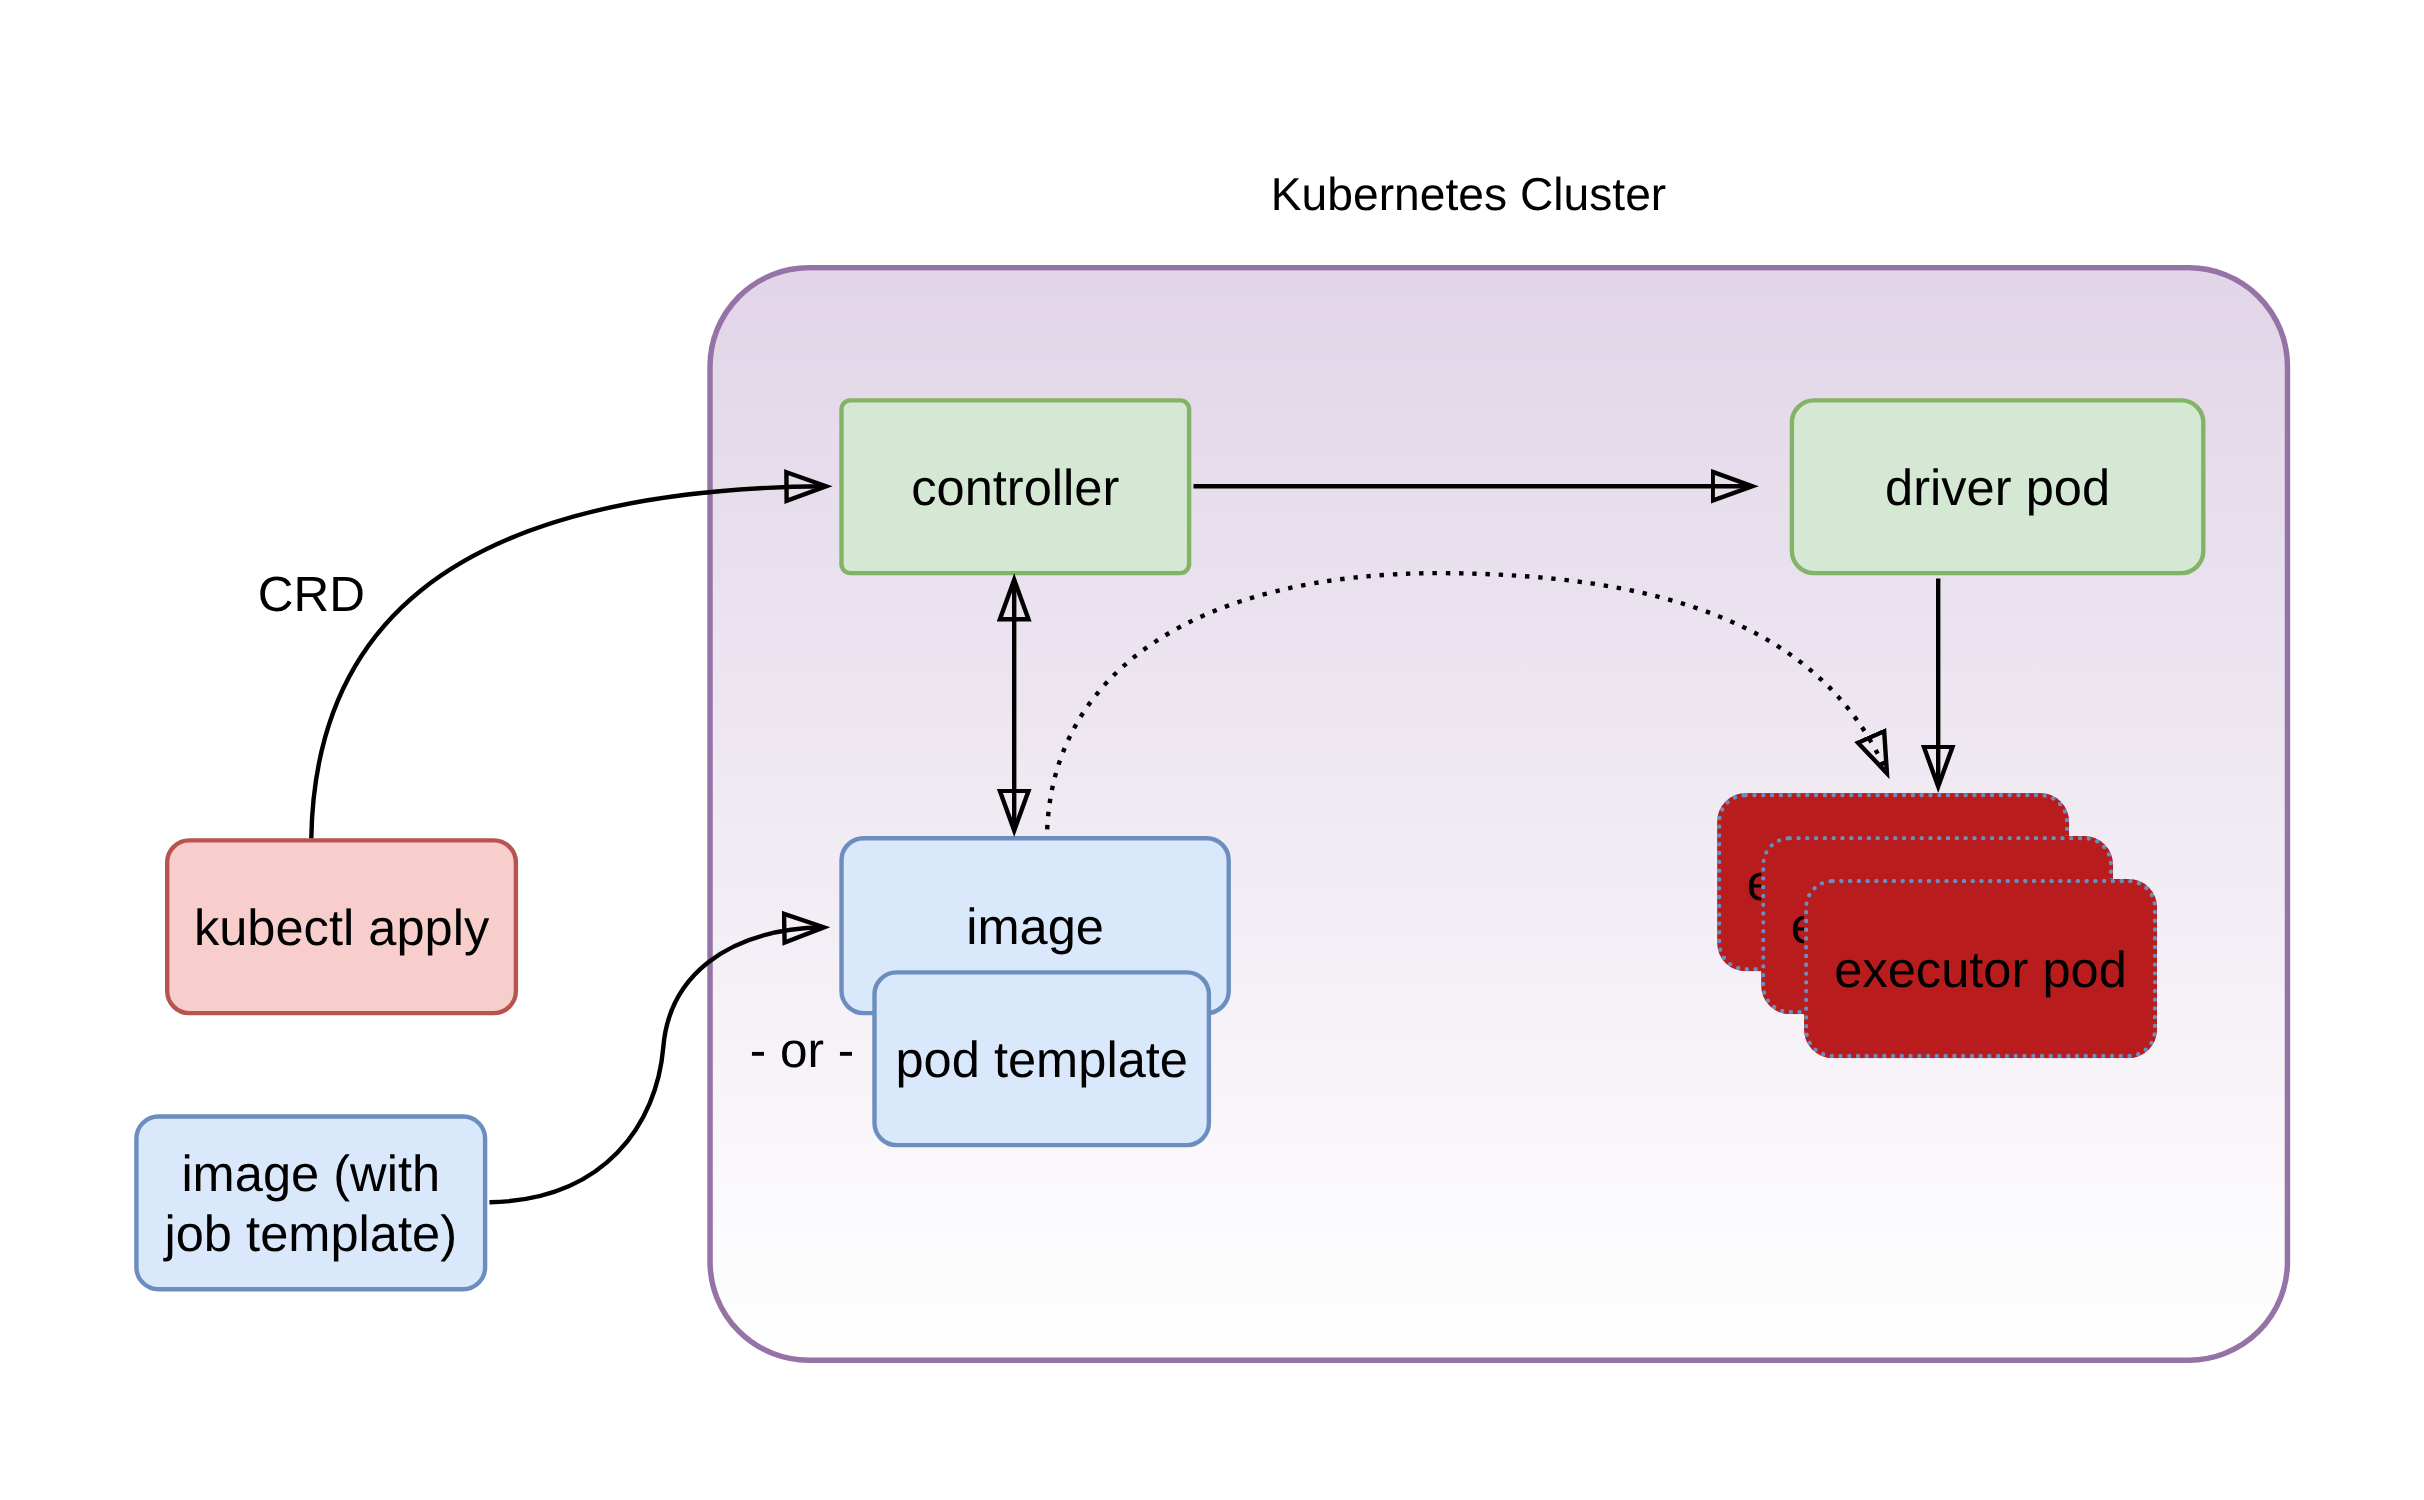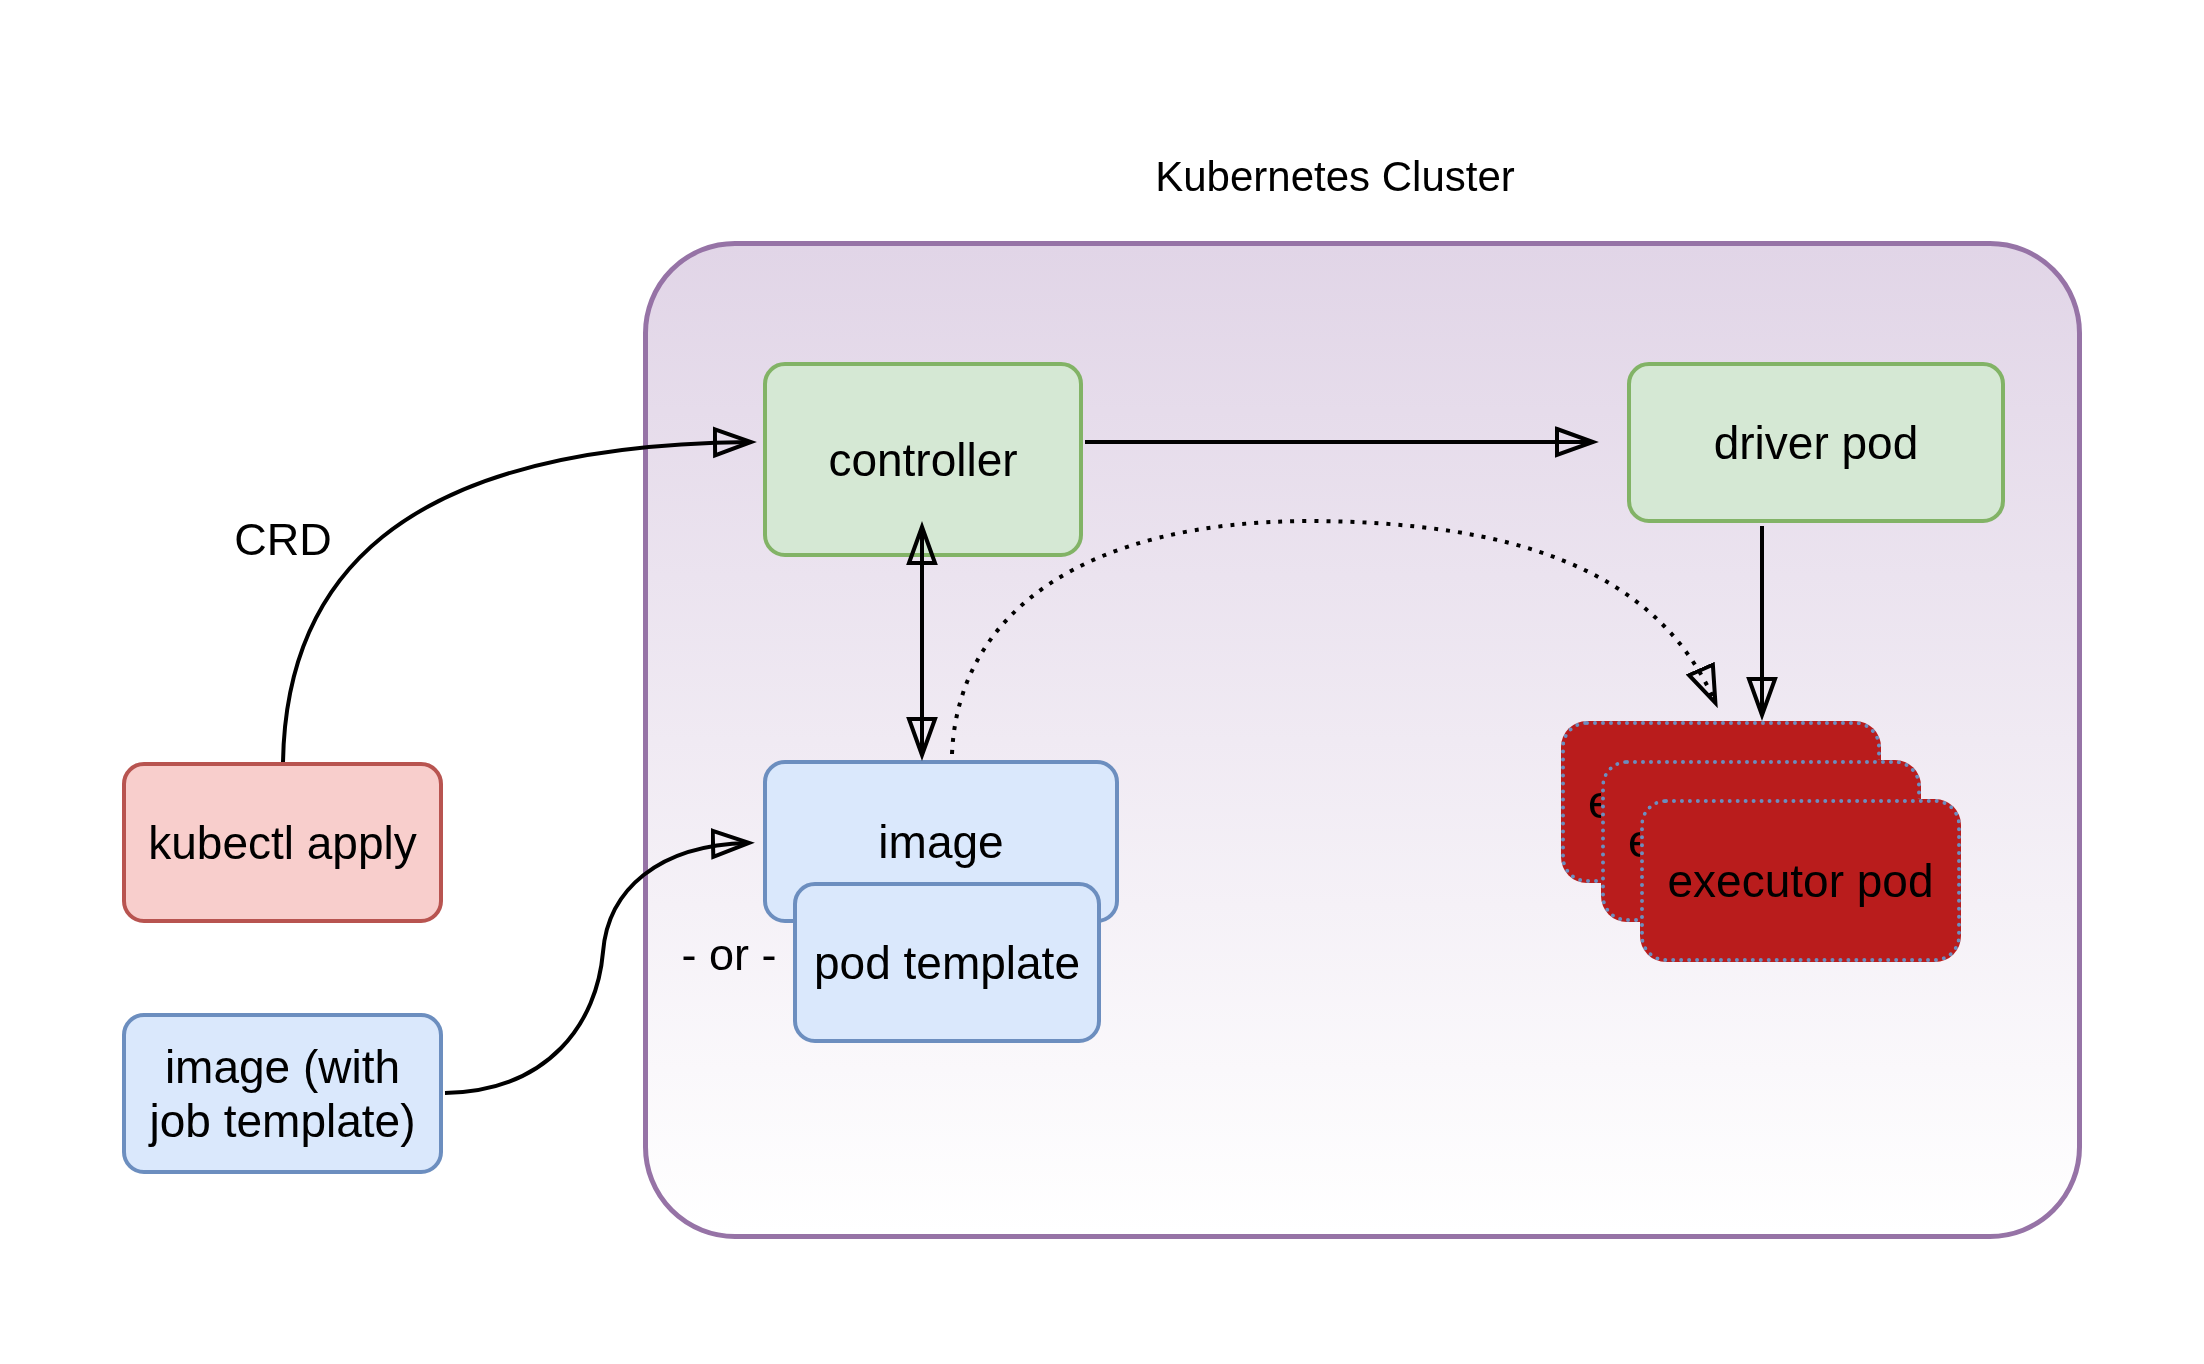--- a/index.html
+++ b/index.html
@@ -26,24 +26,24 @@
 
   .node{
     position:absolute;
     box-sizing:border-box;
     display:flex;align-items:center;justify-content:center;
     font-size:46px;text-align:center;
     border-radius:22px;
   }
   .green{background:#d5e8d4;border:4px solid #82b366;}
   .blue{background:#dae8fc;border:4px solid #6c8ebf;}
-  .red{background:#f8cecc;border:4px solid #b85450;}
+  .red{background:#f8cecc;border:4px solid #b85450;margin-left:28px;}
   .exec{background:#b91c1c;border:4px dotted #6c8ebf;border-radius:26px;}
 
-  #node-controller{left:763px;top:362px;width:320px;height:195px;}
+  #node-controller{left:763px;top:362px;width:320px;height:161px;border-radius:10px;}
   #node-driver-pod{left:1627px;top:362px;width:378px;height:161px;}
   #node-image{left:763px;top:760px;width:356px;height:163px;}
   #node-pod-template{left:793px;top:882px;width:308px;height:161px;}
   #node-executor-1{left:1561px;top:721px;width:320px;height:162px;}
   #node-executor-2{left:1601px;top:760px;width:320px;height:162px;}
   #node-executor-3{left:1640px;top:799px;width:321px;height:163px;}
   #node-kubectl-apply{left:122px;top:762px;width:321px;height:161px;}
   #node-job-image{left:122px;top:1013px;width:321px;height:161px;}
 
   #edges{position:absolute;left:0;top:0;width:2204px;height:1364px;pointer-events:none;}

